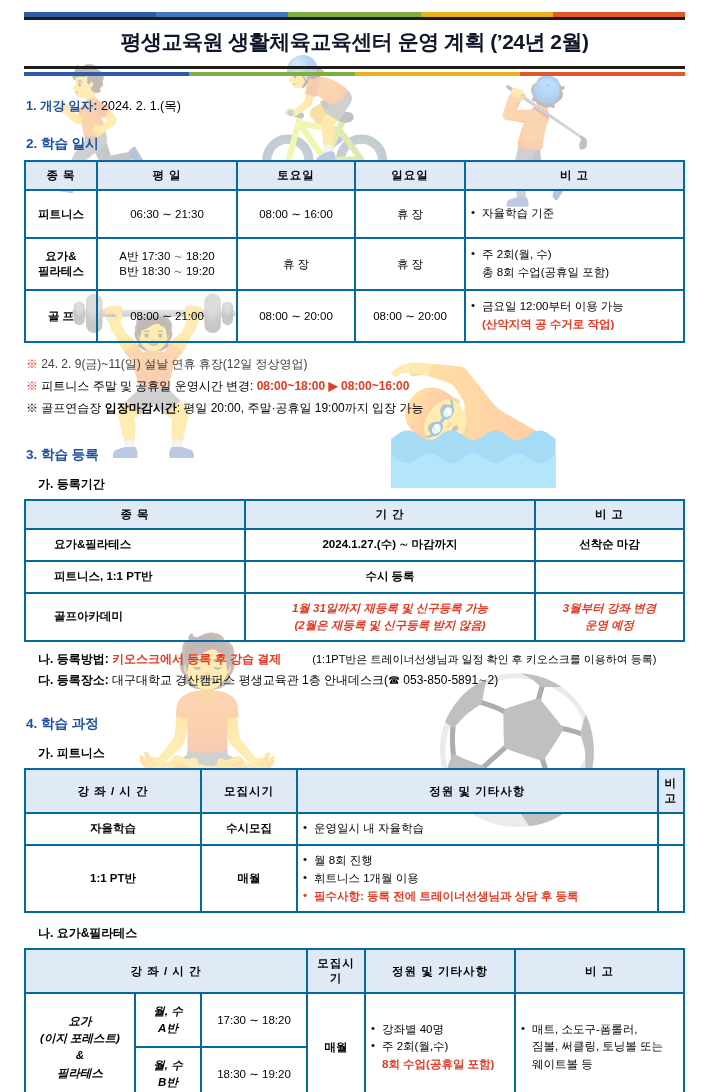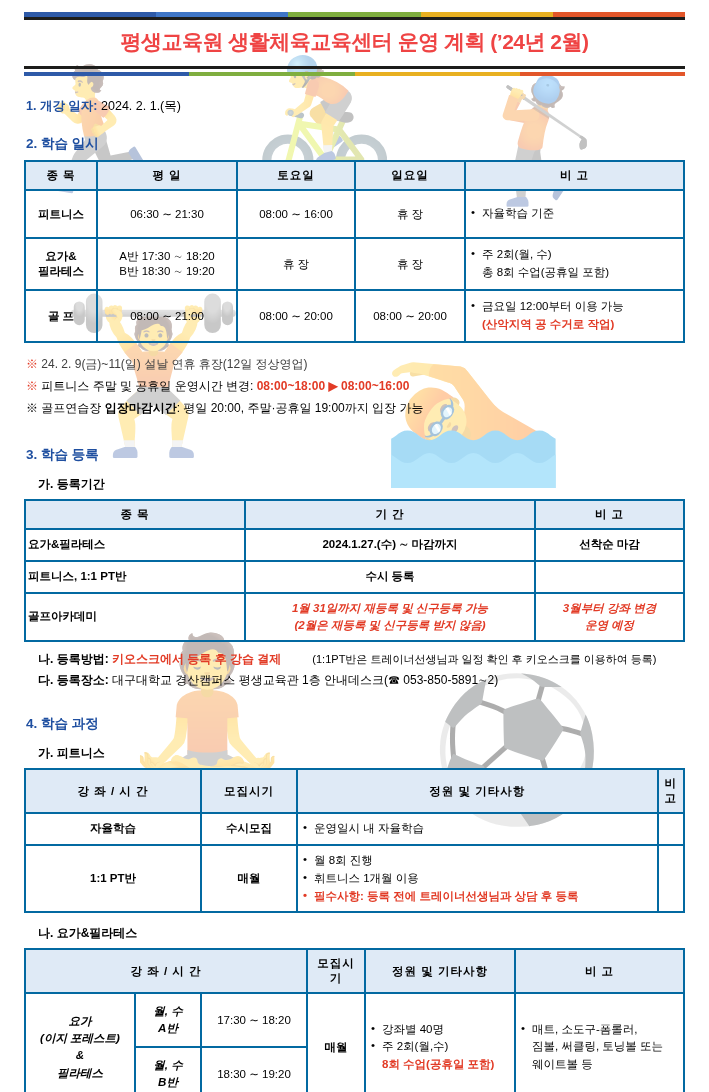--- a/index.html
+++ b/index.html
@@ -43,21 +43,21 @@
   .title-box {
     border-top: 3px solid #1d1d1b;
     border-bottom: 3px solid #1d1d1b;
     padding: 8px 0 10px 0;
     text-align: center;
   }
   .title-box .t {
     font-size: 21px;
     font-weight: bold;
     letter-spacing: -0.5px;
-    color: #ef4444;
+    color: #0f172a;
   }
   .title-underbars { display:flex; height:4px; margin-top:3px; }
   .title-underbars span { flex:1; }
 
   
   h2.sec {
     font-size: 13.5px;
     font-weight: bold;
     color: #1f4fa0;
     margin: 20px 0 7px 2px;
@@ -86,21 +86,21 @@
     padding: 6px 6px;
     text-align: center;
     vertical-align: middle;
   }
   thead th {
     background: #dfeaf6;
     font-weight: bold;
     letter-spacing: 1px;
     height: 26px;
   }
-  td.l { text-align: left; padding-left: 2px; }
+  td.l { text-align: left; padding-left: 28px; }
   td.bold { font-weight: bold; }
   .bullets { text-align: left; padding-left: 5px; }
   .bullets div { position: relative; padding-left: 11px; line-height: 1.55; }
   .bullets div:before {
     content: "•";
     position: absolute; left: 0; top: -1px;
   }
   .bullets div.nb { padding-left: 11px; }
   .bullets div.nb:before { content: ""; }
   .red { color: #404040; }

